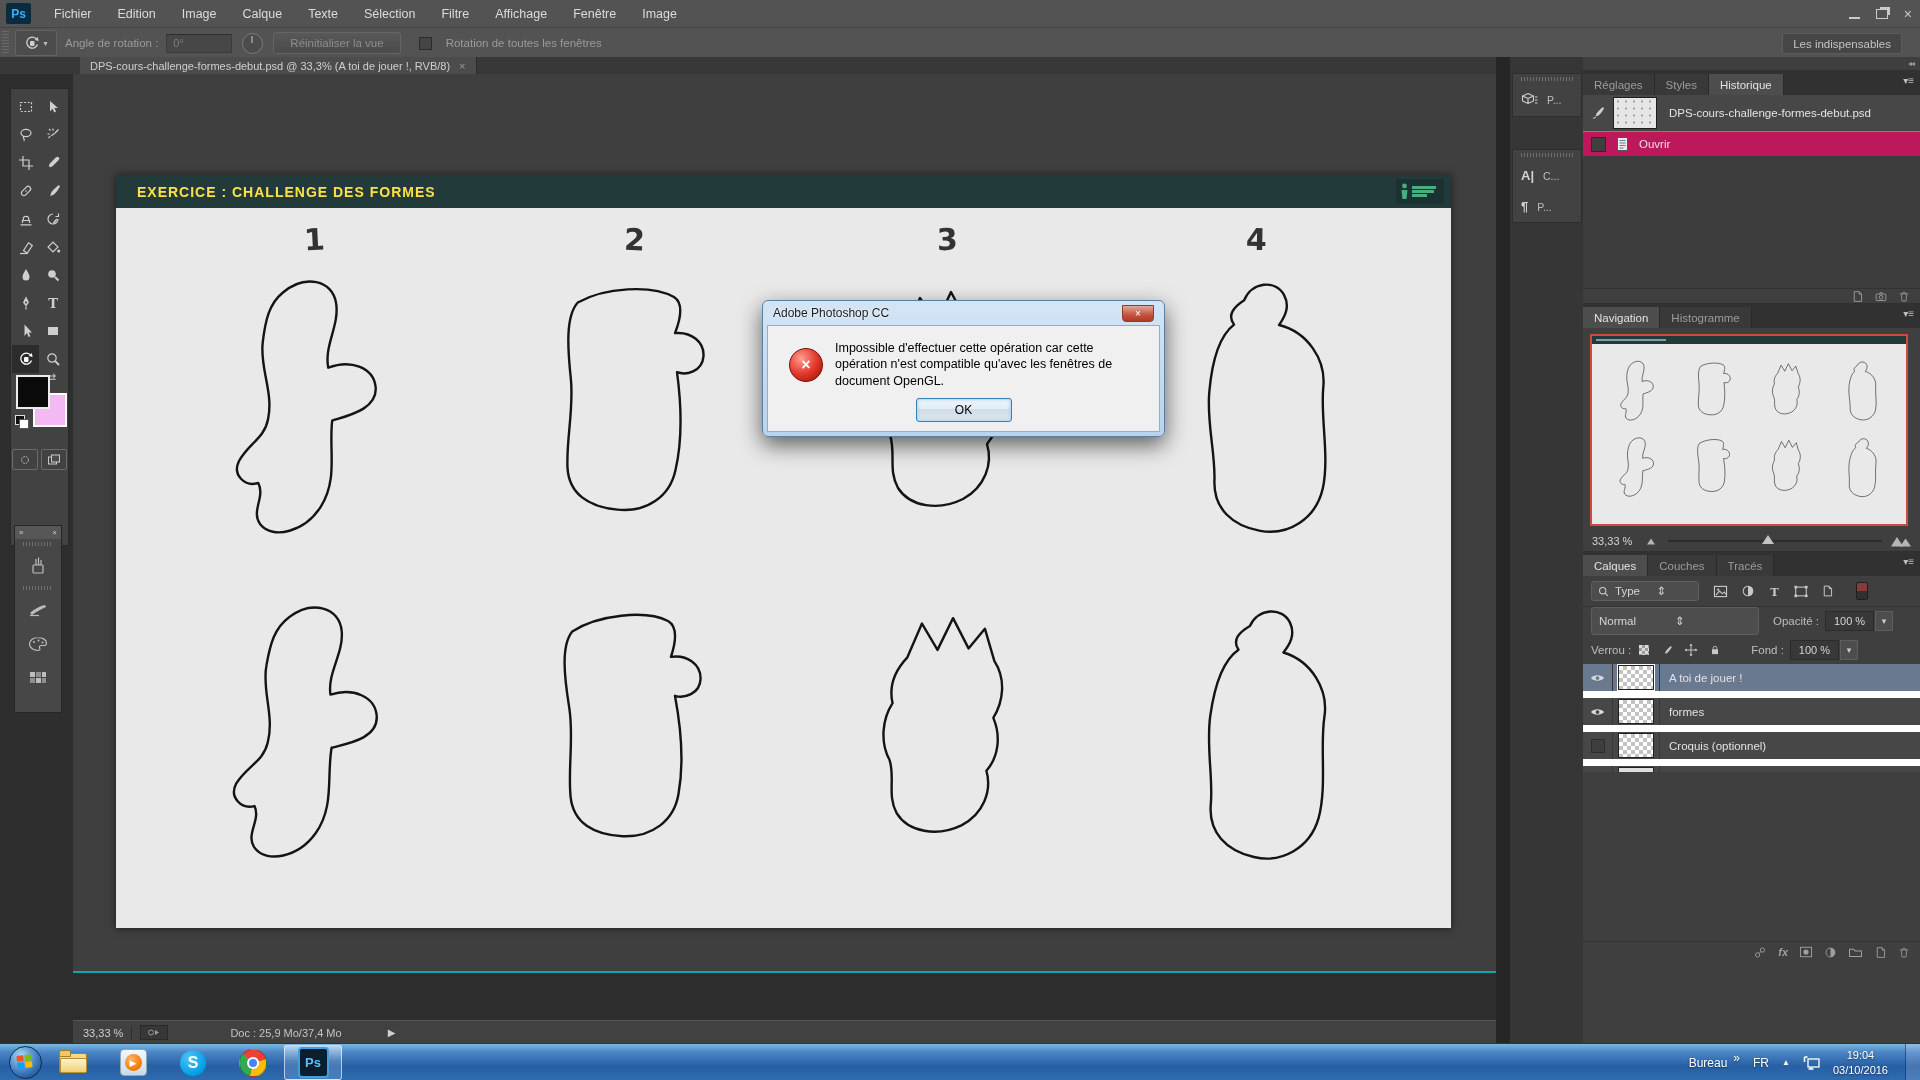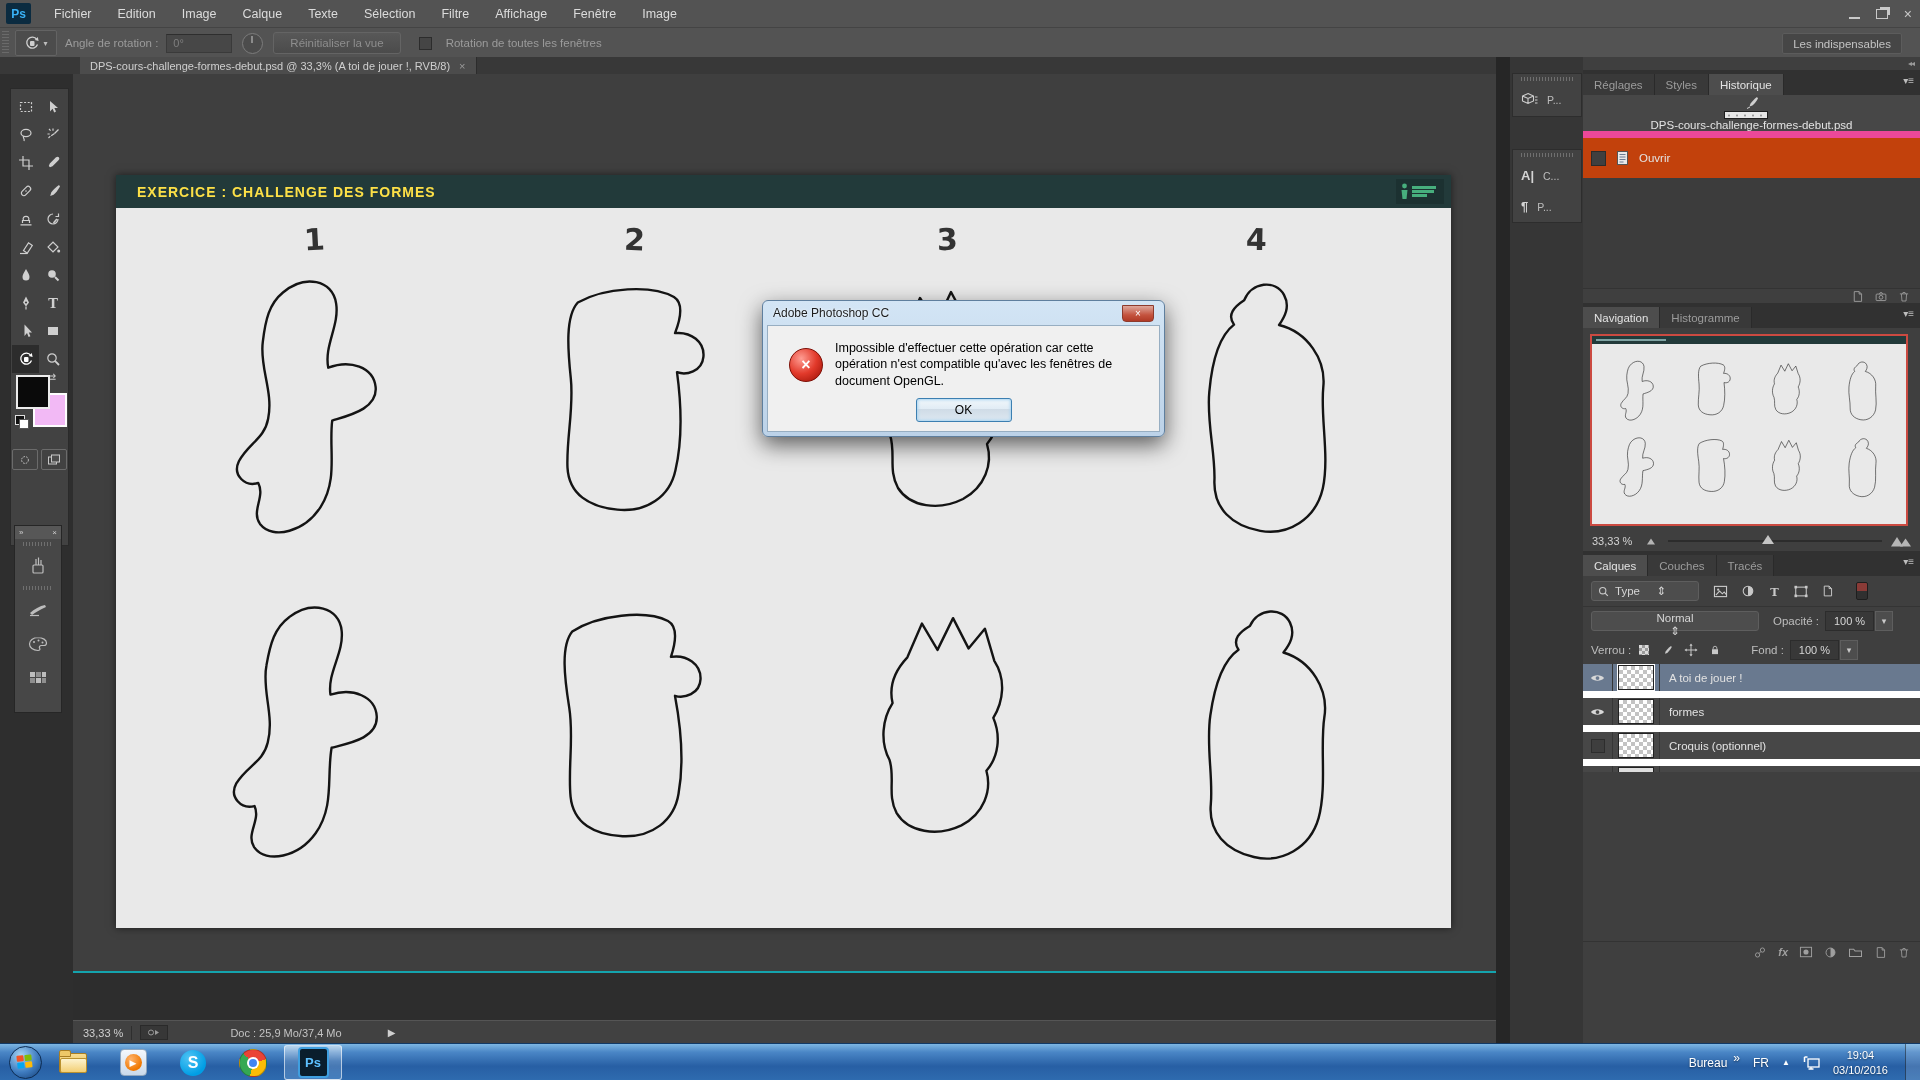--- a/index.html
+++ b/index.html
@@ -100,22 +100,22 @@
 
   .ptabs{position:absolute;left:0;width:337px;height:25px;background:#313131;display:flex;align-items:flex-end;}
   .ptab{height:21px;padding:0 11px;display:flex;align-items:center;color:#9c9c9c;font-size:11.5px;background:#393939;
         border-right:1px solid #2a2a2a;}
   .ptab.on{background:#4d4d4d;color:#e2e2e2;}
   .pmenu{position:absolute;right:6px;top:5px;color:#bdbdbd;font-size:10px;}
 
   
   #hist-rows{position:absolute;left:0;top:25px;width:337px;height:193px;background:#3c3c3c;}
   .hist-row{display:flex;align-items:center;height:36px;}
-  .hist-row.snap{background:#474747;border-bottom:7px solid #ec4899;flex-direction:column;}
-  .hist-row.sel{background:#c2410c;height:40px;text-align:center;}
+  .hist-row.snap{background:#474747;border-bottom:1px solid #ec4899;}
+  .hist-row.sel{background:#be185d;height:24px;text-align:center;}
   .hist-src{width:30px;display:flex;justify-content:center;}
   .hist-thumb{width:42px;height:30px;background:#e6e6e6;border:1px solid #1e1e1e;margin-right:12px;
               background-image:radial-gradient(#9a9a9a 1px,transparent 1.4px);background-size:8px 7px;}
   .hist-chk{width:13px;height:13px;background:#3f3f3f;border:1px solid #2b2b2b;margin:0 9px 0 8px;}
   .hist-row span{color:#e3e3e3;font-size:11.5px;}
   #hist-bottom{position:absolute;left:0;top:218px;width:337px;height:15px;border-top:1px solid #333;
                display:flex;justify-content:flex-end;align-items:center;gap:10px;padding-right:10px;box-sizing:border-box;}
   .mini-icon svg{stroke:#9f9f9f;fill:none;stroke-width:1.1;display:block;}
 
   
@@ -133,22 +133,22 @@
   .lrow{position:absolute;left:0;width:337px;display:flex;align-items:center;}
   #layers-filter{top:25px;height:30px;border-bottom:1px solid #343434;}
   .lf-drop{width:108px;height:20px;background:#4d4d4d;border:1px solid #5e5e5e;border-radius:3px;margin-left:8px;
            display:flex;align-items:center;gap:6px;padding:0 6px;box-sizing:border-box;}
   .lf-drop span{color:#d6d6d6;font-size:11.5px;flex:1;}
   .lf-updown{color:#c9c9c9;font-size:10px;}
   .lf-icons{display:flex;align-items:center;gap:13px;margin-left:14px;}
   .lf-icons svg{stroke:#c9c9c9;fill:none;stroke-width:1.2;display:block;}
   #lf-toggle{width:10px;height:16px;border-radius:2px;margin-left:22px;background:linear-gradient(#8a3b37 0 50%,#303030 50% 100%);border:1px solid #1e1e1e;}
   #layers-blend{top:55px;height:30px;}
-  .blend-drop{width:168px;height:20px;background:#4d4d4d;border:1px solid #5e5e5e;border-radius:3px;margin-left:8px;
-              display:flex;align-items:center;padding:0 7px;box-sizing:border-box;flex-direction:column;}
+  .blend-drop{width:168px;height:28px;background:#4d4d4d;border:1px solid #5e5e5e;border-radius:3px;margin-left:8px;
+              display:flex;align-items:center;padding:0 7px;box-sizing:border-box;}
   .blend-drop span{color:#d6d6d6;font-size:11.5px;flex:1;}
   .plabel{color:#bdbdbd;font-size:11.5px;}
   .val-well{width:47px;height:18px;background:#383838;border:1px solid #2c2c2c;color:#d6d6d6;font-size:11px;
             display:flex;align-items:center;justify-content:center;}
   .val-drop{width:16px;height:18px;background:#4d4d4d;border:1px solid #5e5e5e;color:#c9c9c9;font-size:9px;
             display:flex;align-items:center;justify-content:center;margin-left:1px;}
   #layers-lock{top:85px;height:28px;border-bottom:1px solid #343434;}
   .lock-icons{display:flex;align-items:center;gap:11px;margin-left:8px;}
   .lock-icons svg{stroke:#c9c9c9;fill:none;stroke-width:1.1;display:block;}
   .checker-sm{width:10px;height:10px;background-image:linear-gradient(45deg,#9b9b9b 25%,transparent 25%,transparent 75%,#9b9b9b 75%),

